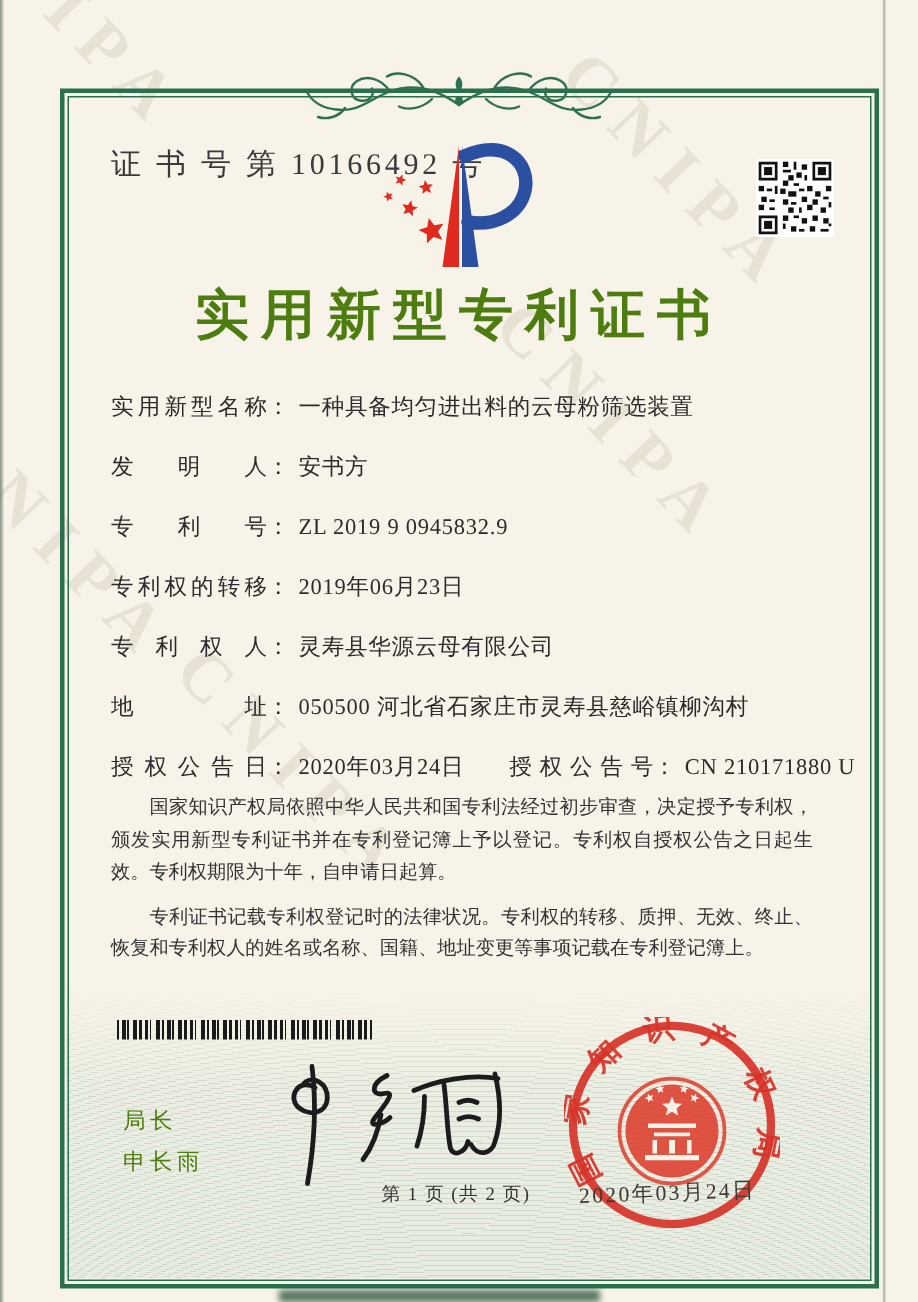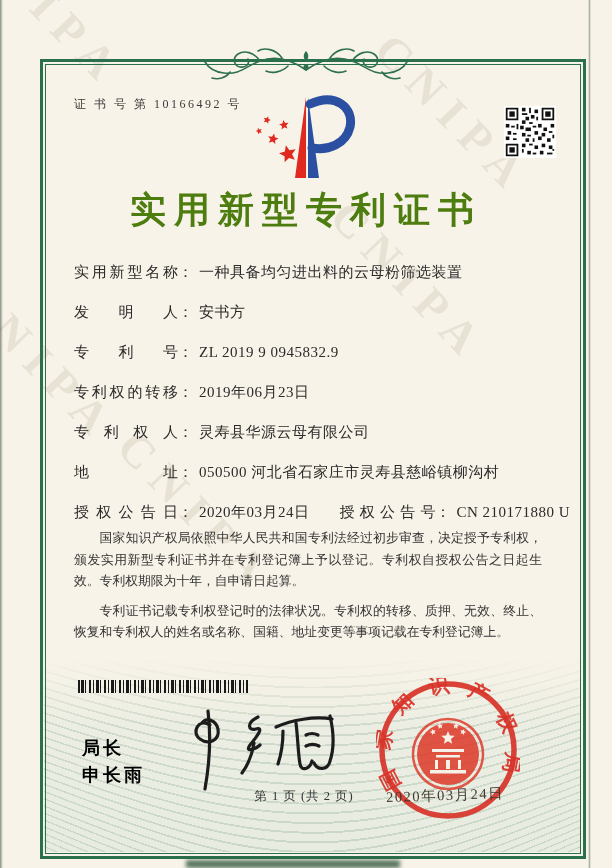--- a/index.html
+++ b/index.html
@@ -19,21 +19,21 @@
     font-size:46px;font-weight:700;letter-spacing:12px;color:rgba(150,136,116,.16);
     transform:rotate(46deg);white-space:nowrap;pointer-events:none;}
   
   .frame{position:absolute;left:40px;top:59px;width:540px;height:794px;
     border:3px solid #2a6f4e;}
   .frame-in{position:absolute;inset:2px;border:1px solid #2a6f4e;}
   .top-ornament{position:absolute;left:196px;top:40px;width:220px;height:44px;}
   .bottom-ornament{position:absolute;left:186px;bottom:0;width:214px;height:8px;
     background:#30573f;filter:blur(2px);opacity:.8;}
   
-  .cert-no{position:absolute;left:74px;top:96px;font-size:12px;letter-spacing:2.5px;color:#3a3a3a;}
+  .cert-no{position:absolute;left:74px;top:96px;font-size:20px;letter-spacing:2.5px;color:#3a3a3a;}
   .logo{position:absolute;left:250px;top:92px;width:112px;height:92px;}
   .qr{position:absolute;left:504px;top:106px;width:52px;height:52px;}
   .title{position:absolute;left:0;top:186px;width:612px;text-align:center;
     font-size:36px;font-weight:700;letter-spacing:8px;color:#4d7c0f;}
   
   .fields{position:absolute;left:74px;top:262px;width:468px;font-size:15px;}
   .frow{height:20px;line-height:20px;margin-bottom:20px;white-space:nowrap;}
   .flabel{display:inline-block;width:104px;text-align:justify;text-align-last:justify;vertical-align:top;}
   .fcolon{display:inline-block;margin-right:6px;}
   .fvalue{letter-spacing:.5px;}
@@ -49,22 +49,22 @@
     background:
       linear-gradient(180deg,rgba(248,243,232,1) 0,rgba(248,243,232,0) 70px),
       repeating-radial-gradient(90% 55% at 50% 180%,rgba(100,145,115,.22) 0 1px,rgba(0,0,0,0) 1px 5px),
       linear-gradient(180deg,rgba(222,232,222,.35),rgba(214,228,216,.5));}
   .barcode{position:absolute;left:78px;top:680px;width:170px;height:13px;
     background:repeating-linear-gradient(90deg,
       #191919 0 1.5px,transparent 1.5px 3.5px,
       #191919 3.5px 6px,transparent 6px 7px,
       #191919 7px 8px,transparent 8px 11px,
       #191919 11px 13.5px,transparent 13.5px 15px);}
-  .signer{position:absolute;left:82px;top:735px;font-size:18px;font-weight:700;
-    letter-spacing:3px;color:#000000;line-height:27px;}
+  .signer{position:absolute;left:82px;top:735px;font-size:15px;font-weight:400;
+    letter-spacing:3px;color:#4d7c0f;line-height:27px;}
   .sig-svg{position:absolute;left:180px;top:703px;width:170px;height:92px;}
   .seal{position:absolute;left:376px;top:678px;width:144px;height:144px;opacity:.94;}
   .seal-date{position:absolute;left:386px;top:786px;font-size:14.5px;letter-spacing:1.5px;
     color:#42382f;transform:rotate(-2deg);}
   .footer{position:absolute;left:0;top:788px;width:608px;text-align:center;
     font-size:12.5px;letter-spacing:1px;color:#333;}
 </style>
 </head>
 <body>
 

